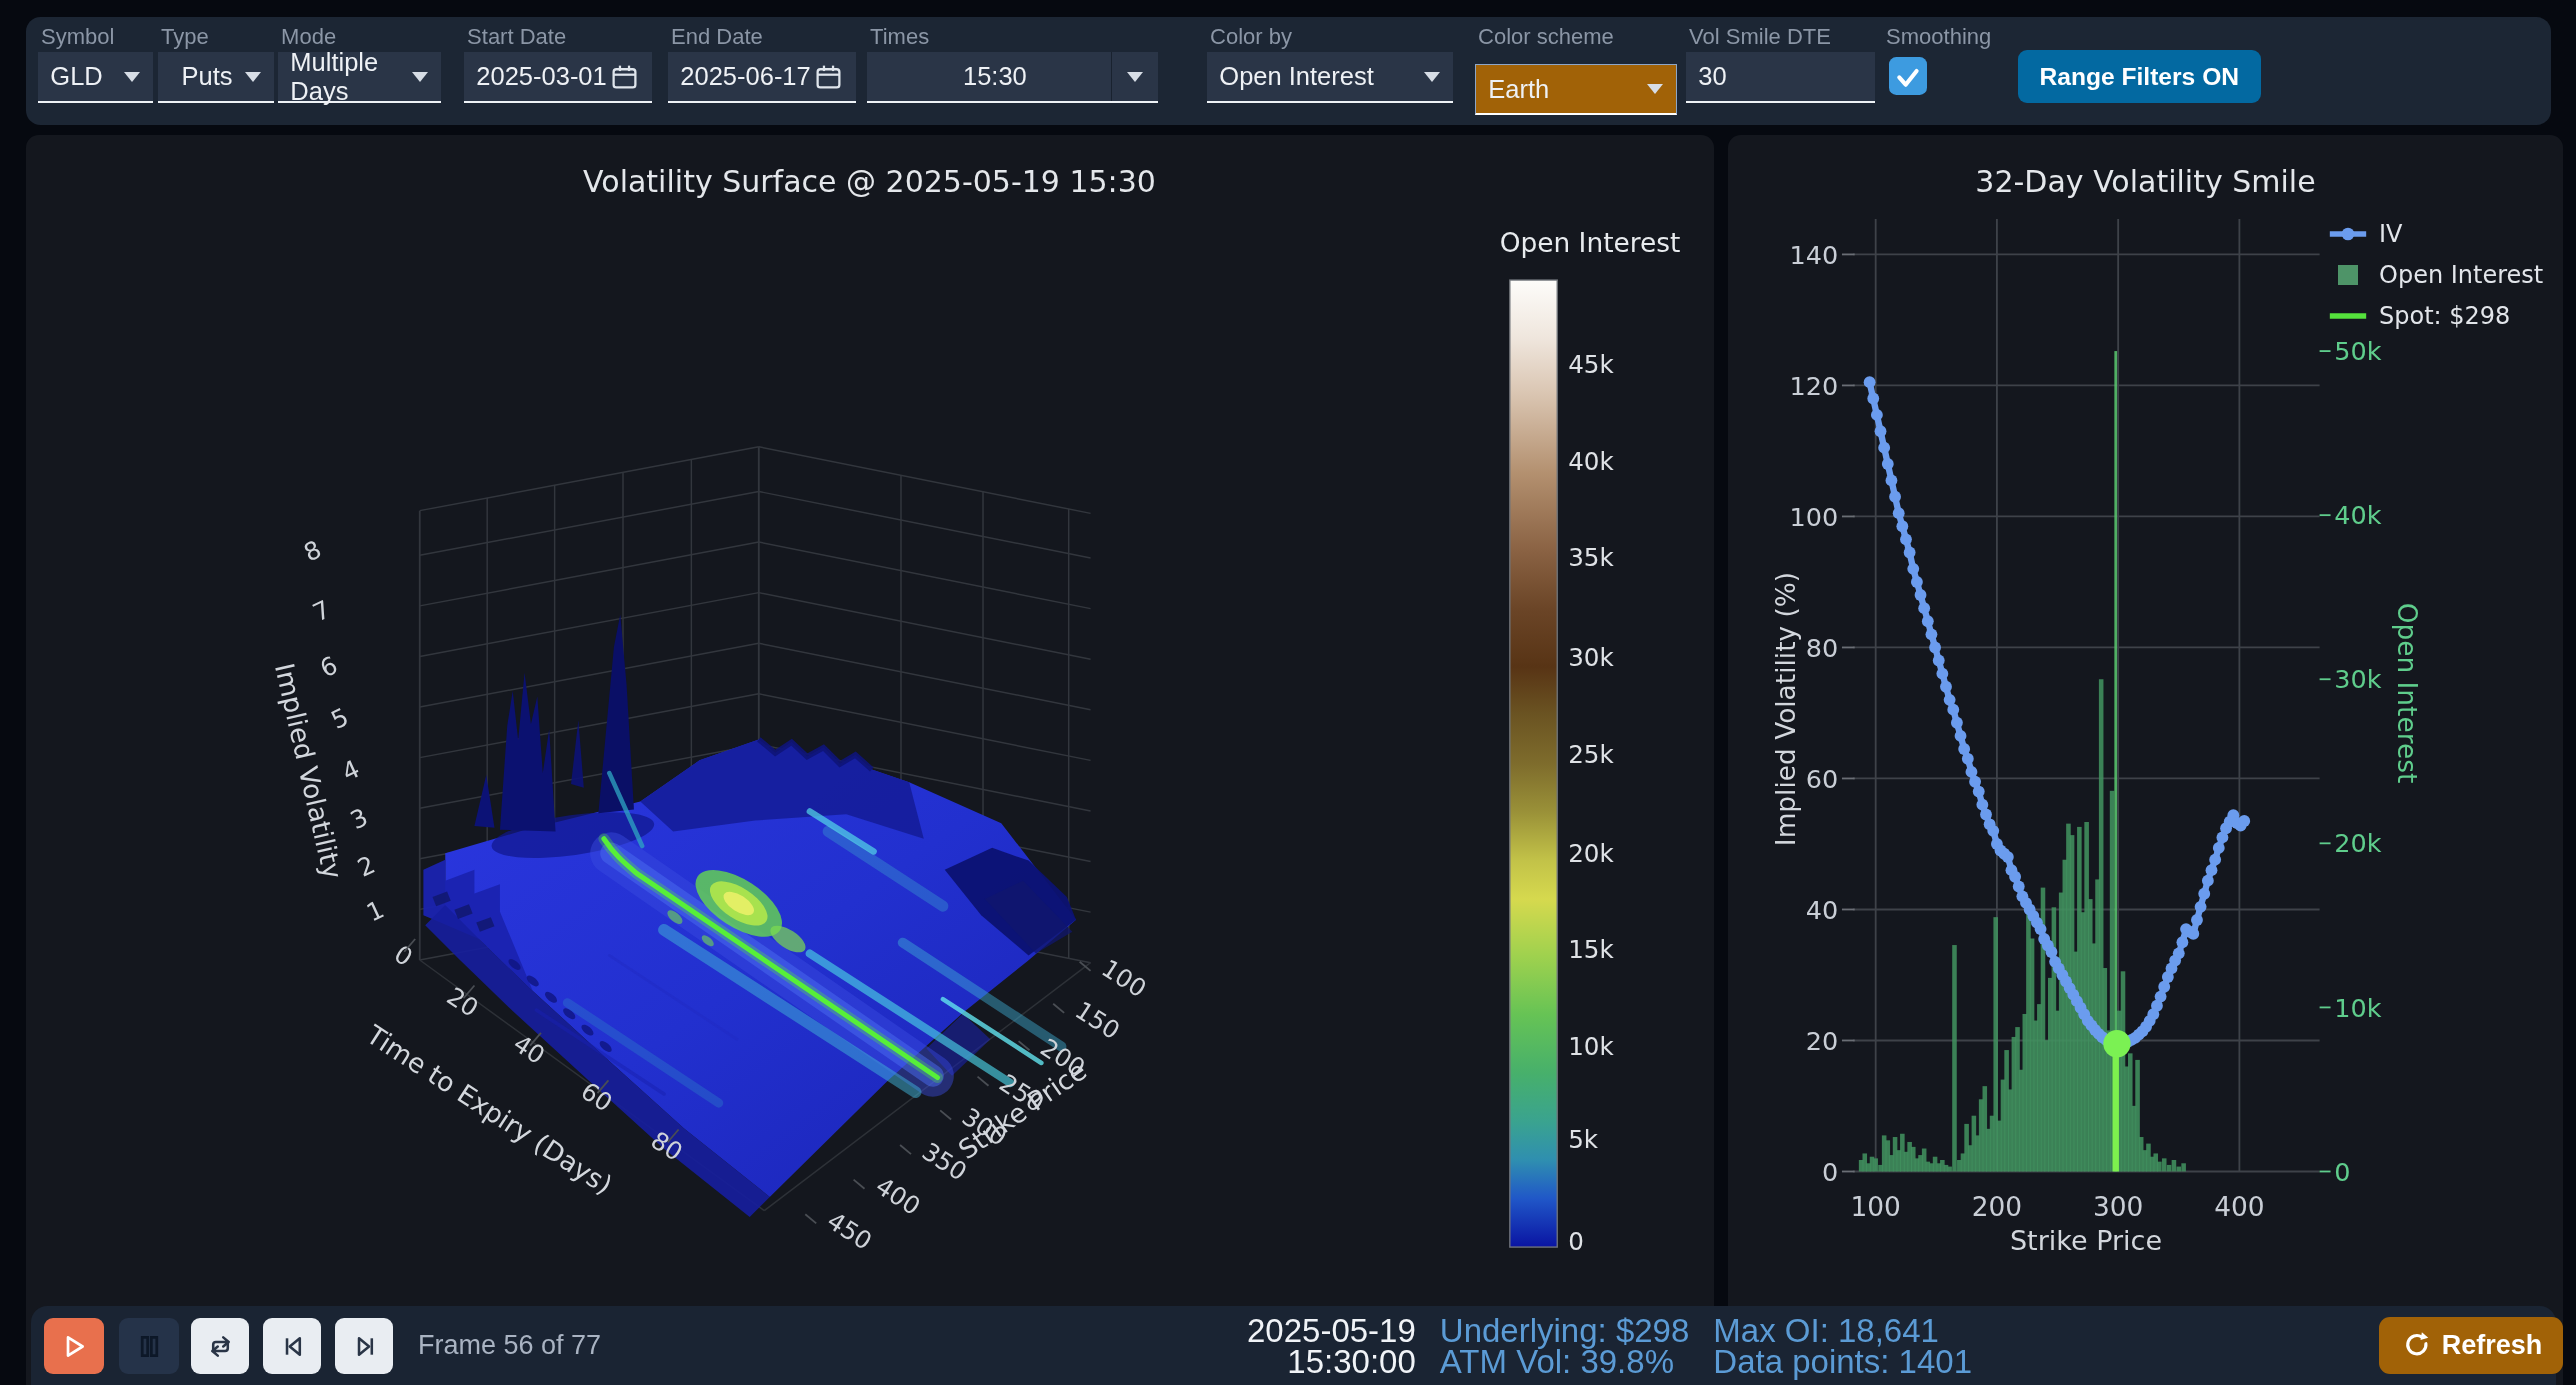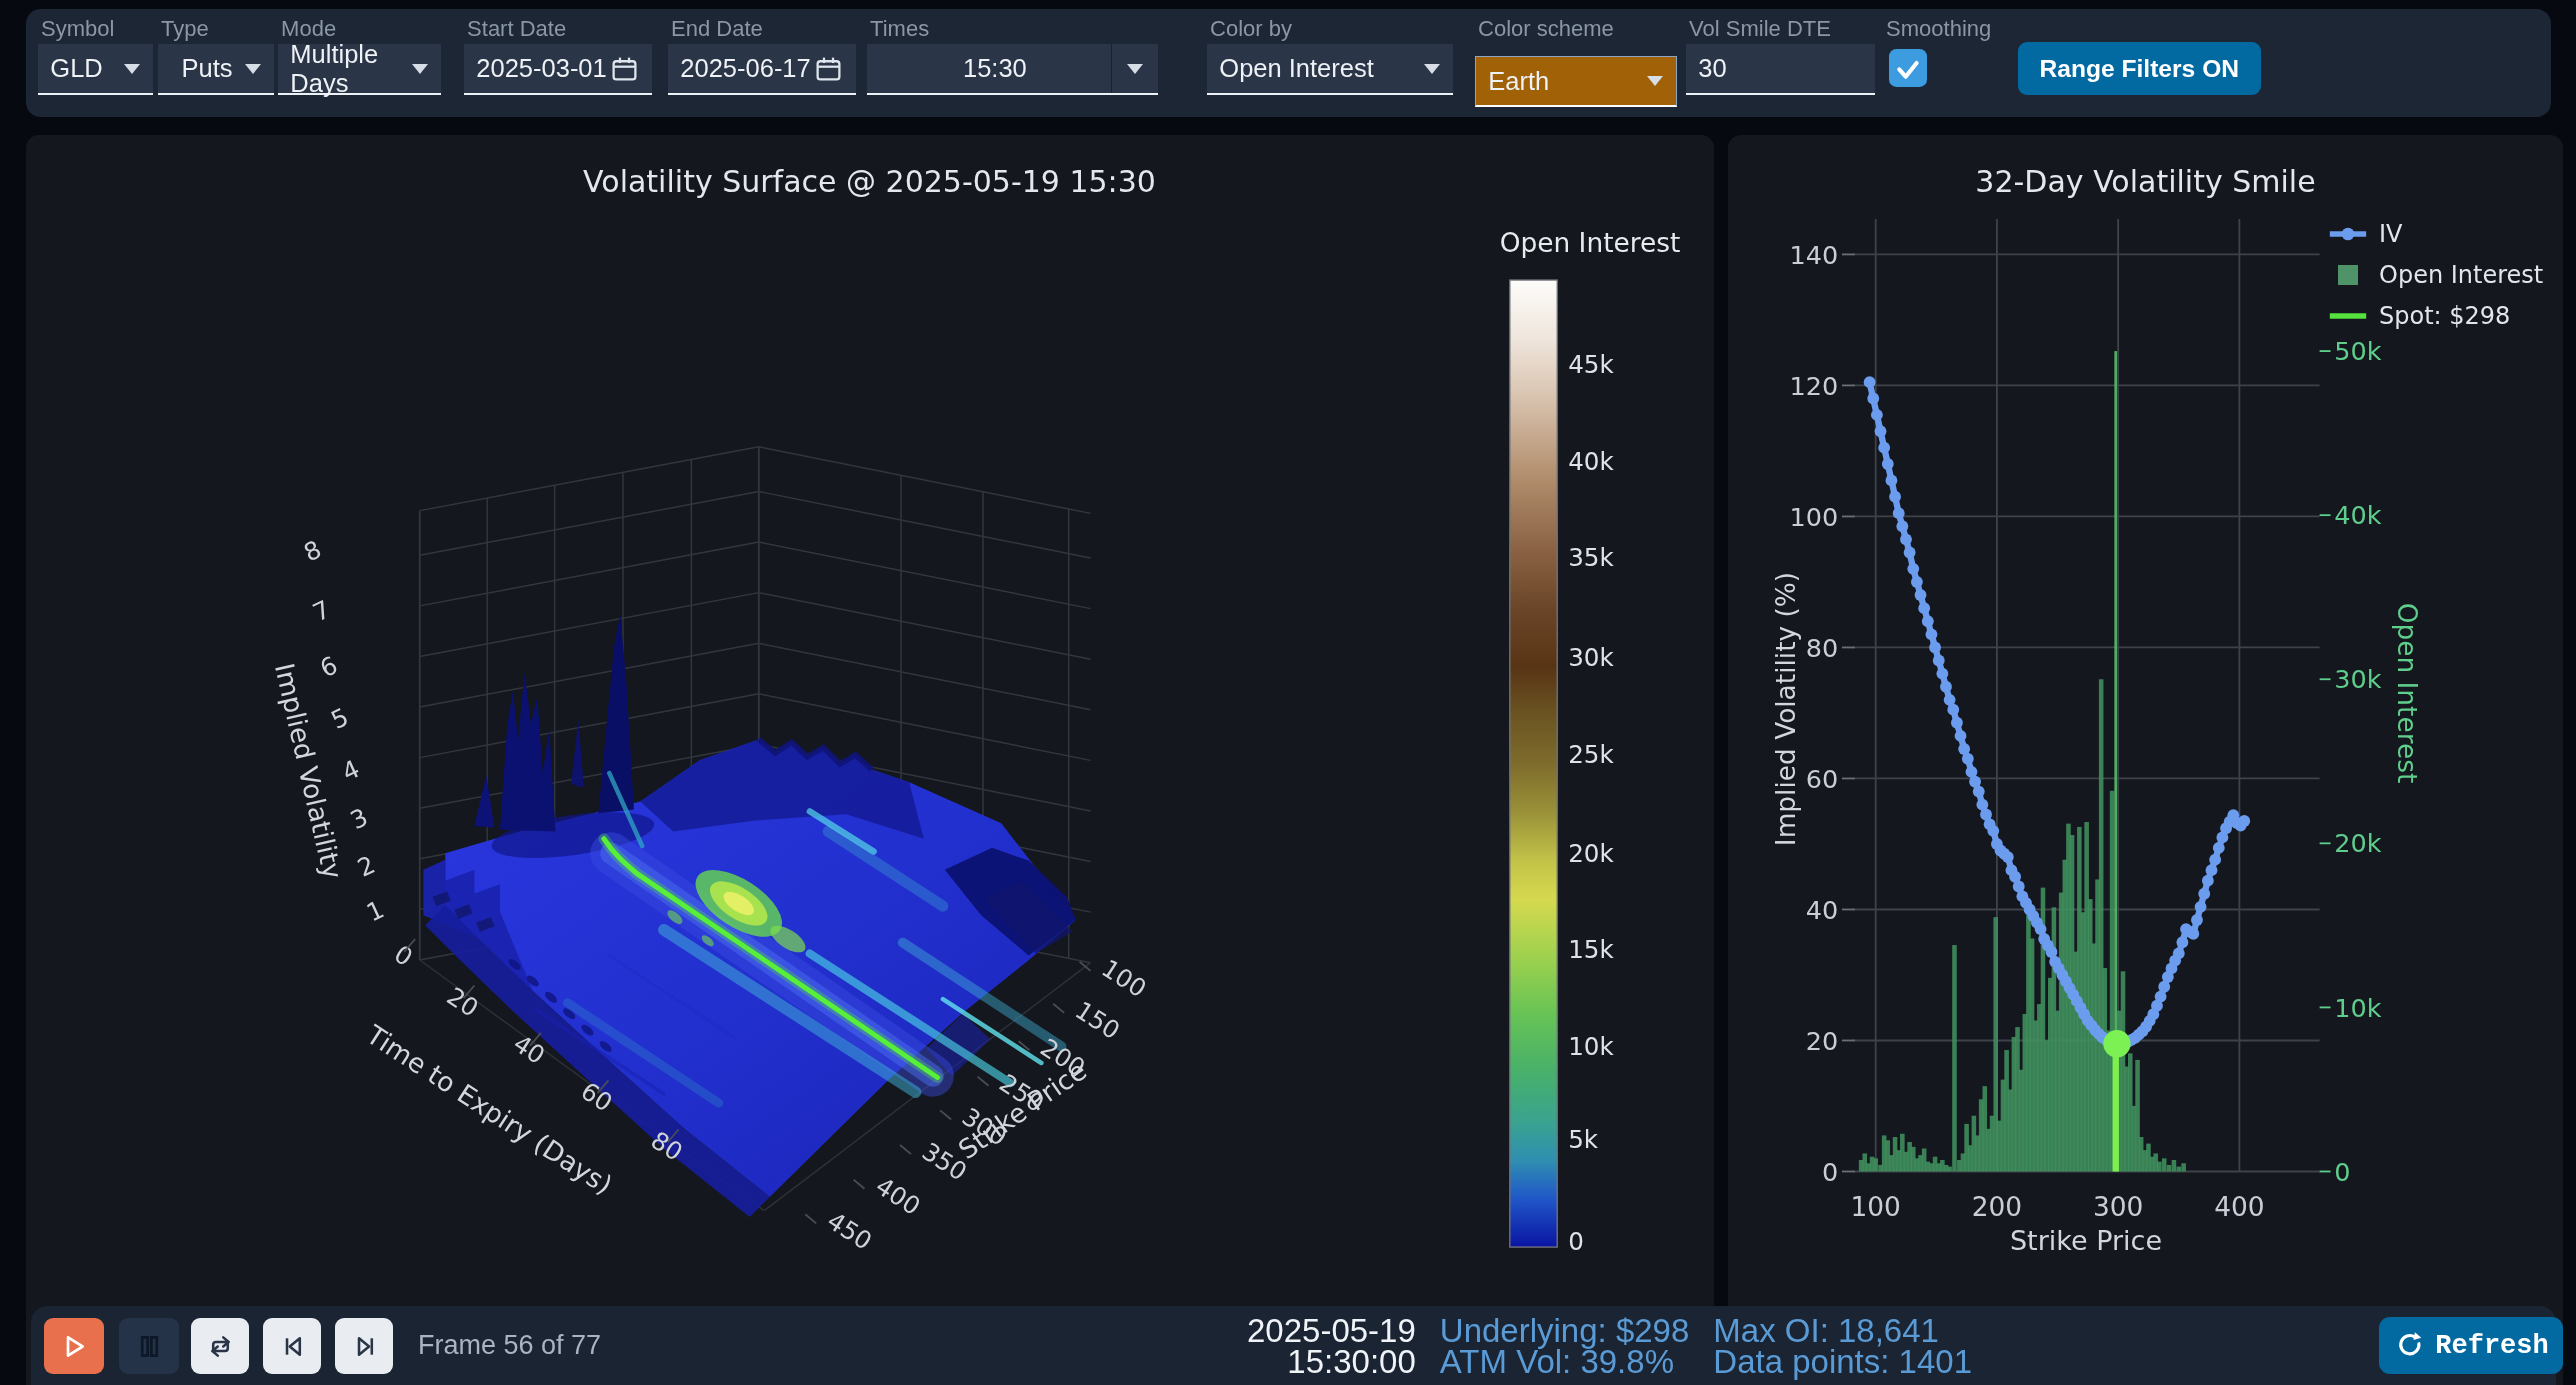--- a/index.html
+++ b/index.html
@@ -1,19 +1,19 @@
 <!DOCTYPE html>
 <html style="font-size:14.6px"><head>
 <meta charset="utf-8">
 <style>
   html,body{margin:0;padding:0;background:#060910;}
   .stage{position:relative;width:2576px;height:1386px;background:#060910;overflow:hidden;
          font-family:"Liberation Sans",sans-serif;color:#eef1f5;}
   
-  .toolbar{position:absolute;left:25.5px;top:9px;width:2525px;height:108px;background:#1c2634;border-radius:14.6px;}
+  .toolbar{position:absolute;left:25.5px;top:17px;width:2525px;height:108px;background:#1c2634;border-radius:14.6px;}
   .field{position:absolute;top:0;height:108px;}
   .field-label{position:absolute;top:7.3px;left:3.6px;font-size:22px;color:#8b96a6;white-space:nowrap;}
   .field-box{position:absolute;top:35px;height:51px;background:#2a3547;border-bottom:2.7px solid #eef2f6;
              display:flex;align-items:center;padding:0 12.8px;box-sizing:border-box;font-size:25.5px;color:#eef1f5;cursor:pointer;}
   .field-box.focused{border:0.9px solid #8ea6c6;border-bottom:2.7px solid #ffffff;background:#a16207;margin-top:12px;}
   .caret{width:0;height:0;border-left:8.2px solid transparent;border-right:8.2px solid transparent;border-top:10px solid #d7dde6;margin-left:auto;}
   .caret-cell{margin-left:auto;align-self:stretch;width:46px;display:flex;align-items:center;justify-content:center;border-left:1.8px solid #19222f;}
   .cal{margin-left:auto;}
   .grow{flex:1;text-align:center;}
   .checkbox{position:absolute;top:40px;width:38px;height:38px;background:#3d9be0;border-radius:7.3px;display:flex;align-items:center;justify-content:center;cursor:pointer;}
@@ -31,22 +31,22 @@
   .legend{position:absolute;left:600px;top:85px;display:flex;flex-direction:column;gap:13px;}
   .legend-row{display:flex;align-items:center;gap:11px;cursor:pointer;}
   .legend-label{font-size:24px;color:#e2e5ea;font-family:"DejaVu Sans",sans-serif;white-space:nowrap;}
   
   .bottombar{position:absolute;left:31px;top:1306px;width:2525px;height:79px;background:#1a2433;border-radius:16.4px 16.4px 0 0;}
   .pb-btn{position:absolute;top:12px;width:60px;height:56px;border:none;border-radius:9px;display:flex;align-items:center;justify-content:center;cursor:pointer;}
   .frame-label{position:absolute;left:387px;top:0;height:79px;display:flex;align-items:center;font-size:27px;color:#a9b3c2;}
   .status{position:absolute;left:1216px;top:9px;display:flex;gap:24px;font-size:33px;font-weight:normal;line-height:31px;}
   .status .white{color:#f0f3f7;text-align:right;}
   .status .blue{color:#5b9bd5;}
-  .refresh-btn{position:absolute;left:2348px;top:11px;width:184px;height:57px;background:#0369a1;border:none;border-radius:11px;
-               color:#fff;font-size:27px;font-weight:bold;font-family:Liberation Mono, monospace;display:flex;align-items:center;justify-content:center;gap:11px;cursor:pointer;}
+  .refresh-btn{position:absolute;left:2348px;top:11px;width:184px;height:57px;background:#a16207;border:none;border-radius:11px;
+               color:#fff;font-size:27px;font-weight:bold;font-family:Liberation Sans, sans-serif;display:flex;align-items:center;justify-content:center;gap:11px;cursor:pointer;}
 </style>
 </head>
 <body>
 
 <div class="stage">
 
   <div class="toolbar">
 
     <div class="field" style="left:12px;width:115px;">
       <div class="field-label">Symbol</div>

